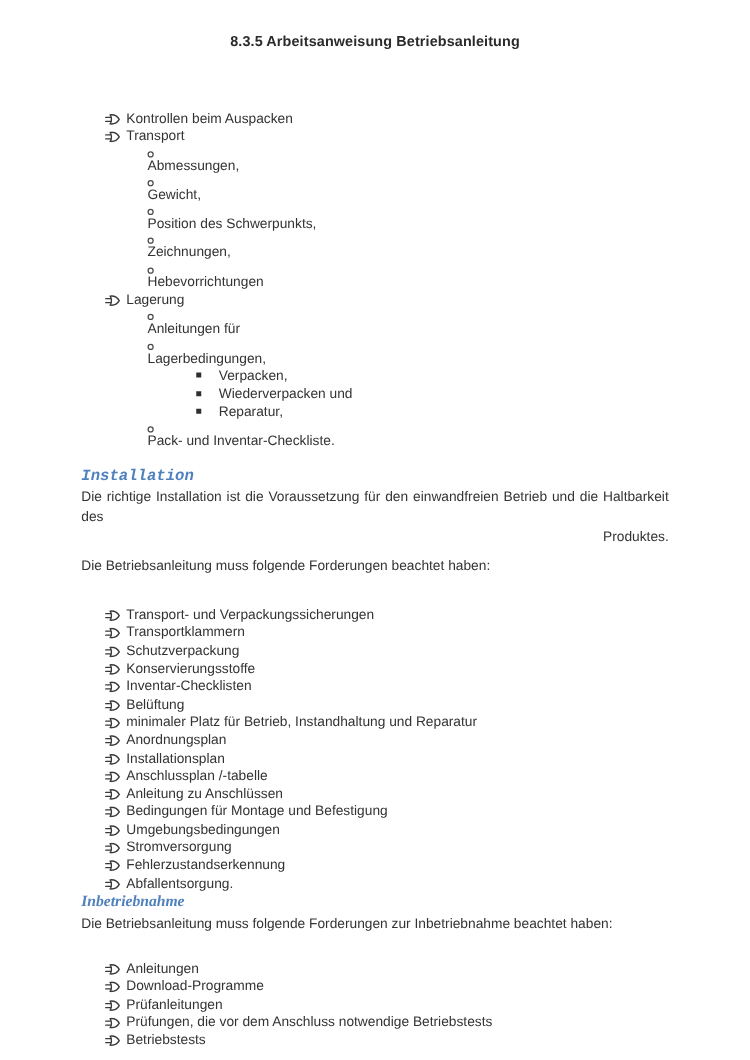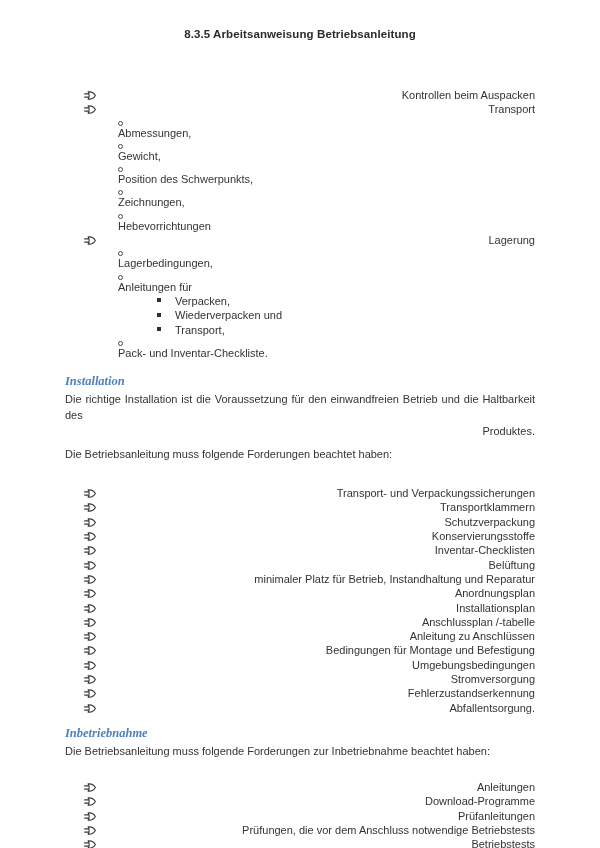--- a/index.html
+++ b/index.html
@@ -26,21 +26,21 @@
     letter-spacing: 0.1px;
   }
   .outline { margin-top: 48px; }
   .li {
     display: flex;
     align-items: flex-start;
     line-height: 14.3px;
     white-space: nowrap;
   }
   .li .b { flex: 0 0 auto; display: inline-flex; }
-  .lvl1 { margin-left: 19px; justify-content: space-between; }
+  .lvl1 { margin-left: 19px; }
   .lvl1 .b { width: 17px; margin-top: 3px; }
   .lvl2 { margin-left: 53px; flex-direction: column; }
   .lvl2 .b { width: 19px; margin-top: 4px; }
   .lvl3 { margin-left: 92px; }
   .lvl3 .b { width: 18px; margin-top: 4.5px; }
   .arrow-svg { display: block; }
   .circle-glyph {
     width: 5px; height: 5px;
     border: 1px solid #4a4a4a;
     border-radius: 50%;
@@ -52,22 +52,22 @@
     background: #2f2f2f;
     display: block;
   }
   .sec-heading {
     font-family: "Liberation Serif", "DejaVu Serif", serif;
     font-style: italic;
     font-weight: bold;
     font-size: 12.5px;
     color: #4F81BD;
   }
-  .heading-installation { margin-top: 14px; }
-  .heading-inbetriebnahme { margin-top: 11px; }
+  .heading-installation { margin-top: 14px; font-family: Liberation Mono, monospace; }
+  .heading-inbetriebnahme { }
   .para { margin-top: 2px; line-height: 16px; }
   .para .jline { text-align: justify; text-align-last: justify; }
   .para .lastline { text-align: right; }
   .underline-line {
     margin-top: 7px;
     line-height: 16px;
   }
   .list-block { margin-top: 24px; }
   .li .txt { color: #333333; }
 </style>
@@ -139,45 +139,45 @@
           <svg class="arrow-svg" width="12" height="9" viewBox="0 0 12 9">
             <use href="#arrow-bullet"></use>
           </svg>
         </span>
         <span class="txt">Lagerung</span>
       </div>
     <div class="li lvl2">
         <span class="b">
           <span class="circle-glyph"></span>
         </span>
+        <span class="txt">Anleitungen für</span>
+      </div>
+    <div class="li lvl2">
+        <span class="b">
+          <span class="circle-glyph"></span>
+        </span>
         <span class="txt">Lagerbedingungen,</span>
       </div>
-    <div class="li lvl2">
-        <span class="b">
-          <span class="circle-glyph"></span>
-        </span>
-        <span class="txt">Anleitungen für</span>
-      </div>
     <div class="li lvl3">
         <span class="b">
           <span class="square-glyph"></span>
         </span>
         <span class="txt">Verpacken,</span>
       </div>
     <div class="li lvl3">
         <span class="b">
           <span class="square-glyph"></span>
         </span>
         <span class="txt">Wiederverpacken und</span>
       </div>
     <div class="li lvl3">
         <span class="b">
           <span class="square-glyph"></span>
         </span>
-        <span class="txt">Transport,</span>
+        <span class="txt">Reparatur,</span>
       </div>
     <div class="li lvl2">
         <span class="b">
           <span class="circle-glyph"></span>
         </span>
         <span class="txt">Pack- und Inventar-Checkliste.</span>
       </div>
   </div>
 
   <div>

